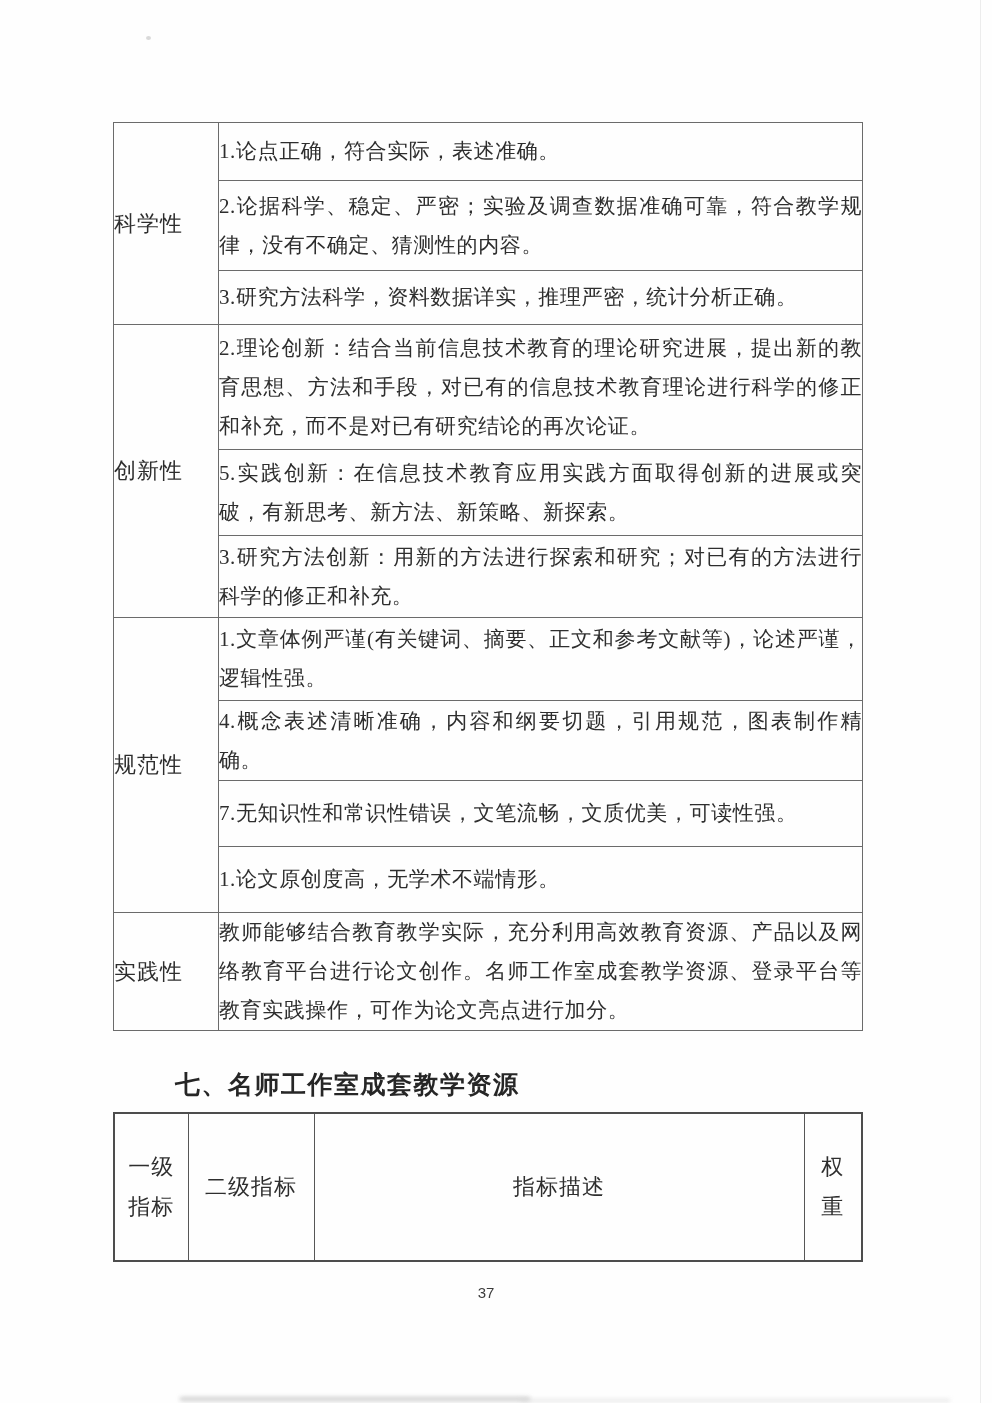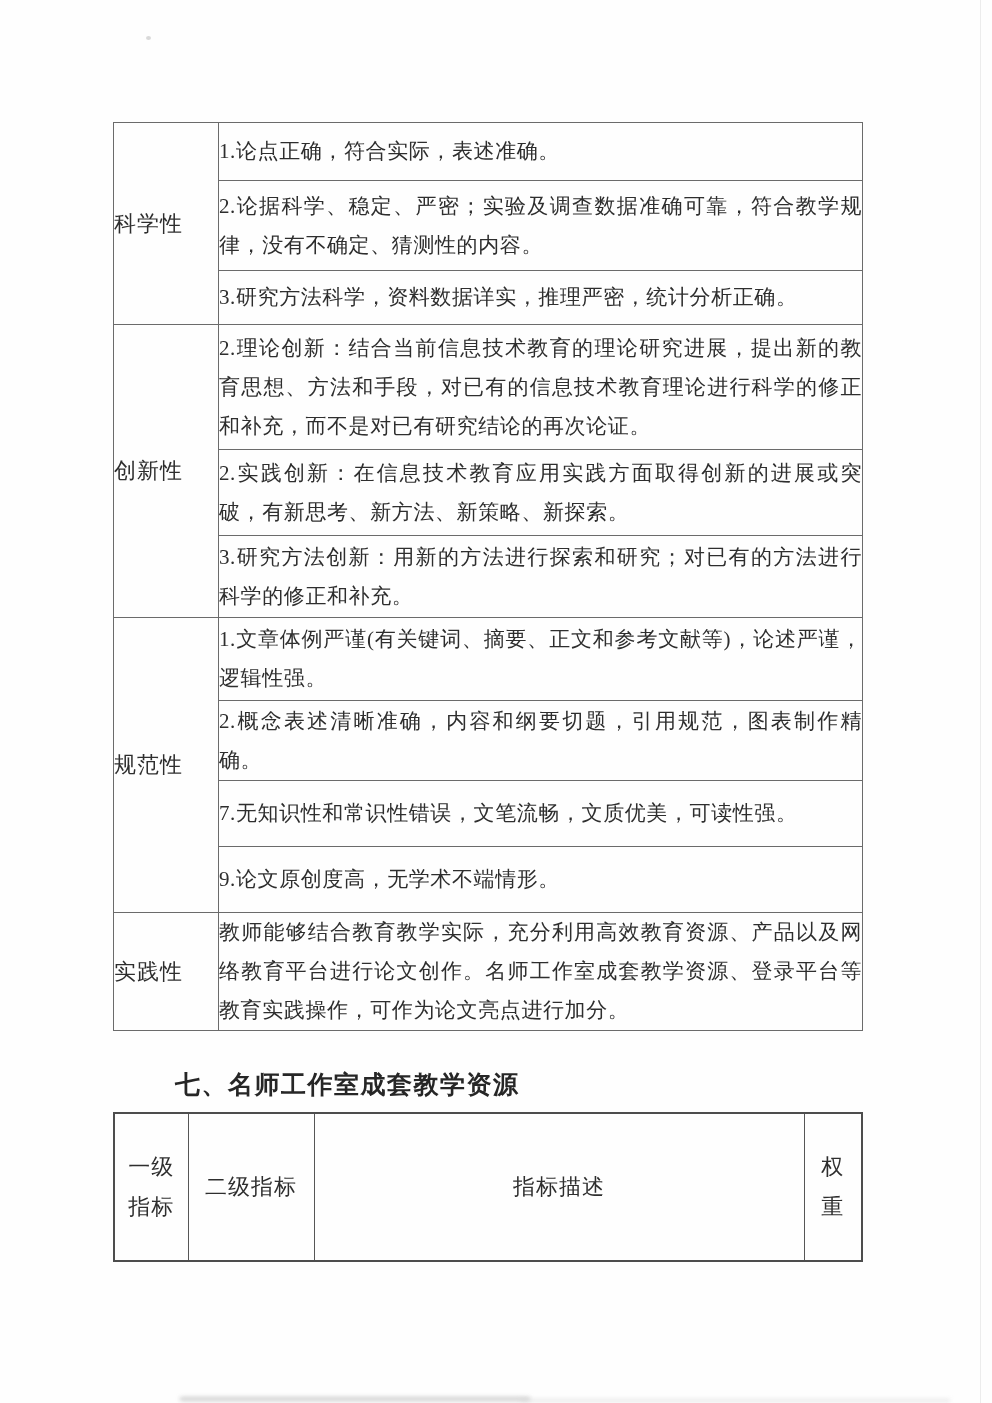--- a/index.html
+++ b/index.html
@@ -151,38 +151,38 @@
       </tr>
       <tr style="height:54px;">
         <td class="desc">3.研究方法科学，资料数据详实，推理严密，统计分析正确。</td>
       </tr>
 
       <tr style="height:125px;">
         <td class="cat" rowspan="3">创新性</td>
         <td class="desc">2.理论创新：结合当前信息技术教育的理论研究进展，提出新的教育思想、方法和手段，对已有的信息技术教育理论进行科学的修正和补充，而不是对已有研究结论的再次论证。</td>
       </tr>
       <tr style="height:86px;">
-        <td class="desc">2.实践创新：在信息技术教育应用实践方面取得创新的进展或突破，有新思考、新方法、新策略、新探索。</td>
+        <td class="desc">5.实践创新：在信息技术教育应用实践方面取得创新的进展或突破，有新思考、新方法、新策略、新探索。</td>
       </tr>
       <tr style="height:82px;">
         <td class="desc">3.研究方法创新：用新的方法进行探索和研究；对已有的方法进行科学的修正和补充。</td>
       </tr>
 
       <tr style="height:83px;">
         <td class="cat" rowspan="4">规范性</td>
         <td class="desc">1.文章体例严谨(有关键词、摘要、正文和参考文献等)，论述严谨，逻辑性强。</td>
       </tr>
       <tr style="height:80px;">
-        <td class="desc">2.概念表述清晰准确，内容和纲要切题，引用规范，图表制作精确。</td>
+        <td class="desc">4.概念表述清晰准确，内容和纲要切题，引用规范，图表制作精确。</td>
       </tr>
       <tr style="height:66px;">
         <td class="desc">7.无知识性和常识性错误，文笔流畅，文质优美，可读性强。</td>
       </tr>
       <tr style="height:66px;">
-        <td class="desc">9.论文原创度高，无学术不端情形。</td>
+        <td class="desc">1.论文原创度高，无学术不端情形。</td>
       </tr>
 
       <tr style="height:112px;">
         <td class="cat">实践性</td>
         <td class="desc">教师能够结合教育教学实际，充分利用高效教育资源、产品以及网络教育平台进行论文创作。名师工作室成套教学资源、登录平台等教育实践操作，可作为论文亮点进行加分。</td>
       </tr>
     </tbody>
   </table>
 
   <div class="section-heading">七、名师工作室成套教学资源</div>
@@ -197,17 +197,18 @@
     <tbody>
       <tr>
         <td>一级指标</td>
         <td>二级指标</td>
         <td>指标描述</td>
         <td>权重</td>
       </tr>
     </tbody>
   </table>
 
+  <div class="page-number">37</div>
 
   <div class="bottom-smudge"></div>
   <div class="bottom-smudge2"></div>
 
 </div>
 
 </body></html>

